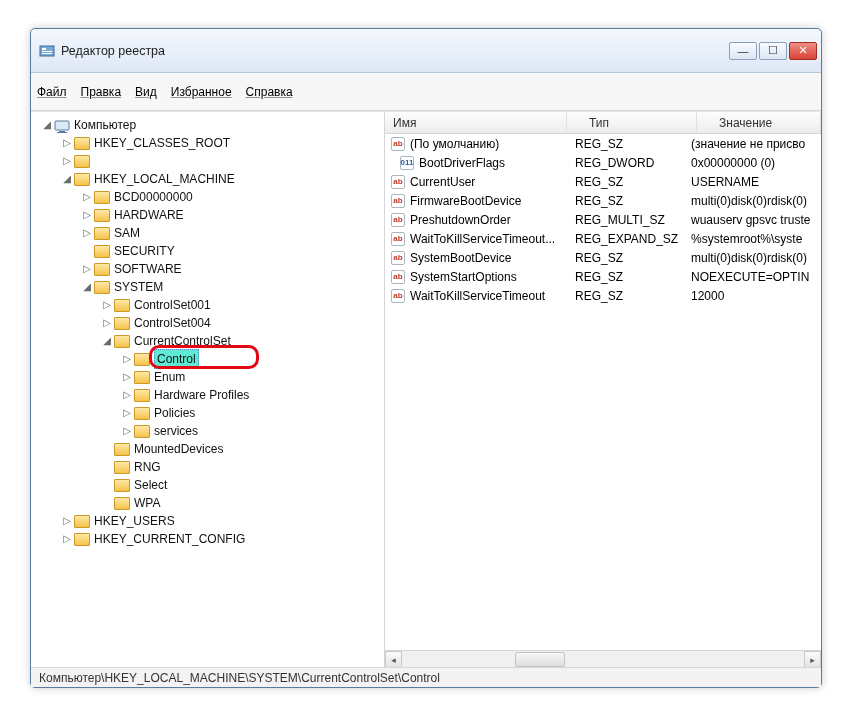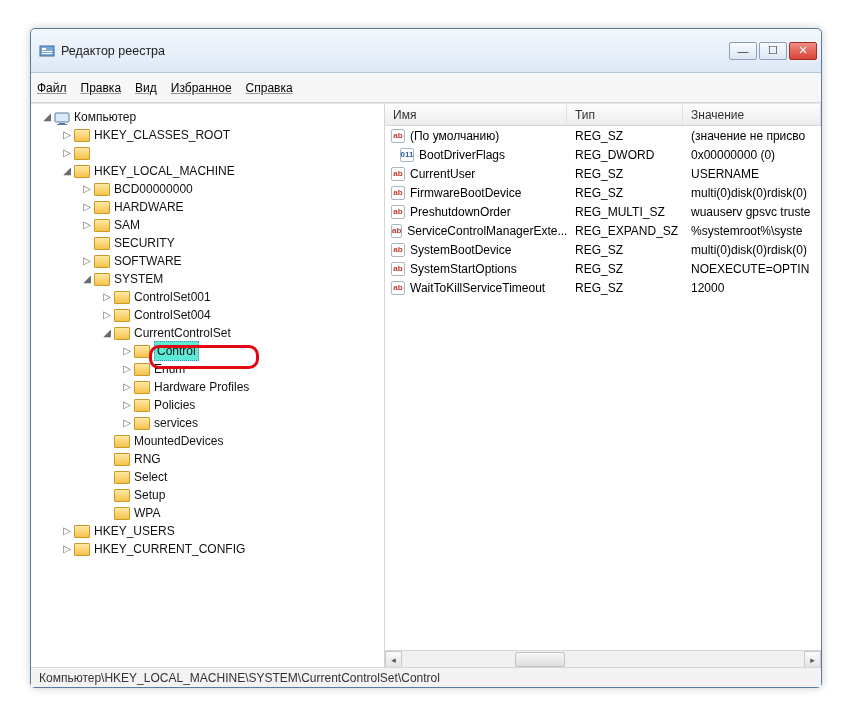--- a/index.html
+++ b/index.html
@@ -45,21 +45,21 @@
     border-radius: 2px;
     display: flex; align-items: center; justify-content: center;
     font-size: 11px; color: #2b2b2b;
   }
   .winbtn.close {
     background: linear-gradient(#f08c84,#d84436);
     border-color: #a02e22;
     color: #fff;
   }
   .menubar {
-    height: 30px;
+    height: 38px;
     display: flex; align-items: center;
     padding: 0 6px;
     gap: 14px;
     border-bottom: 1px solid #d6d6d6;
     background: #f7f7f7;
   }
   .menubar span { text-decoration: underline; text-decoration-color: rgba(0,0,0,.4); cursor: default; }
   .content {
     flex: 1;
     display: flex;
@@ -112,20 +112,21 @@
     overflow: hidden;
   }
   .cols {
     display: flex;
     height: 22px;
     background: linear-gradient(#fdfdfd,#ececec);
     border-bottom: 1px solid #d6d6d6;
     align-items: center;
     font-weight: 400;
     color: #333;
+    gap: 14px;
   }
   .cols div { padding: 0 8px; border-right: 1px solid #e1e1e1; height: 100%; display: flex; align-items: center; }
   .col-name { width: 182px; }
   .col-type { width: 116px; }
   .col-val { flex: 1; }
   .rows { flex: 1; overflow: hidden; }
   .vrow { display: flex; height: 19px; align-items: center; }
   .vrow .c1 { width: 182px; padding-left: 6px; display: flex; align-items: center; overflow: hidden; white-space: nowrap; }
   .vrow .c2 { width: 116px; padding-left: 8px; white-space: nowrap; }
   .vrow .c3 { flex: 1; padding-left: 8px; white-space: nowrap; overflow: hidden; text-overflow: clip; }
@@ -316,25 +317,20 @@
             <span class="lbl">RNG</span>
           </div>
         <div class="row" style="padding-left:68px">
             <span class="tw blank">▷</span>
             <span class="ficon"></span>
             <span class="lbl">Select</span>
           </div>
         <div class="row" style="padding-left:68px">
             <span class="tw blank">▷</span>
             <span class="ficon"></span>
-            <span class="lbl">Setup</span>
-          </div>
-        <div class="row" style="padding-left:68px">
-            <span class="tw blank">▷</span>
-            <span class="ficon"></span>
             <span class="lbl">WPA</span>
           </div>
 
         <div class="row" style="padding-left:28px">
             <span class="tw">▷</span>
             <span class="ficon"></span>
             <span class="lbl">HKEY_USERS</span>
           </div>
         <div class="row" style="padding-left:28px">
             <span class="tw">▷</span>
@@ -387,21 +383,21 @@
             <div class="c1">
               <span class="regicon">ab</span>
               <span>PreshutdownOrder</span>
             </div>
             <div class="c2">REG_MULTI_SZ</div>
             <div class="c3">wuauserv gpsvc truste</div>
           </div>
           <div class="vrow">
             <div class="c1">
               <span class="regicon">ab</span>
-              <span>ServiceControlManagerExte...</span>
+              <span>WaitToKillServiceTimeout...</span>
             </div>
             <div class="c2">REG_EXPAND_SZ</div>
             <div class="c3">%systemroot%\syste</div>
           </div>
           <div class="vrow">
             <div class="c1">
               <span class="regicon">ab</span>
               <span>SystemBootDevice</span>
             </div>
             <div class="c2">REG_SZ</div>

